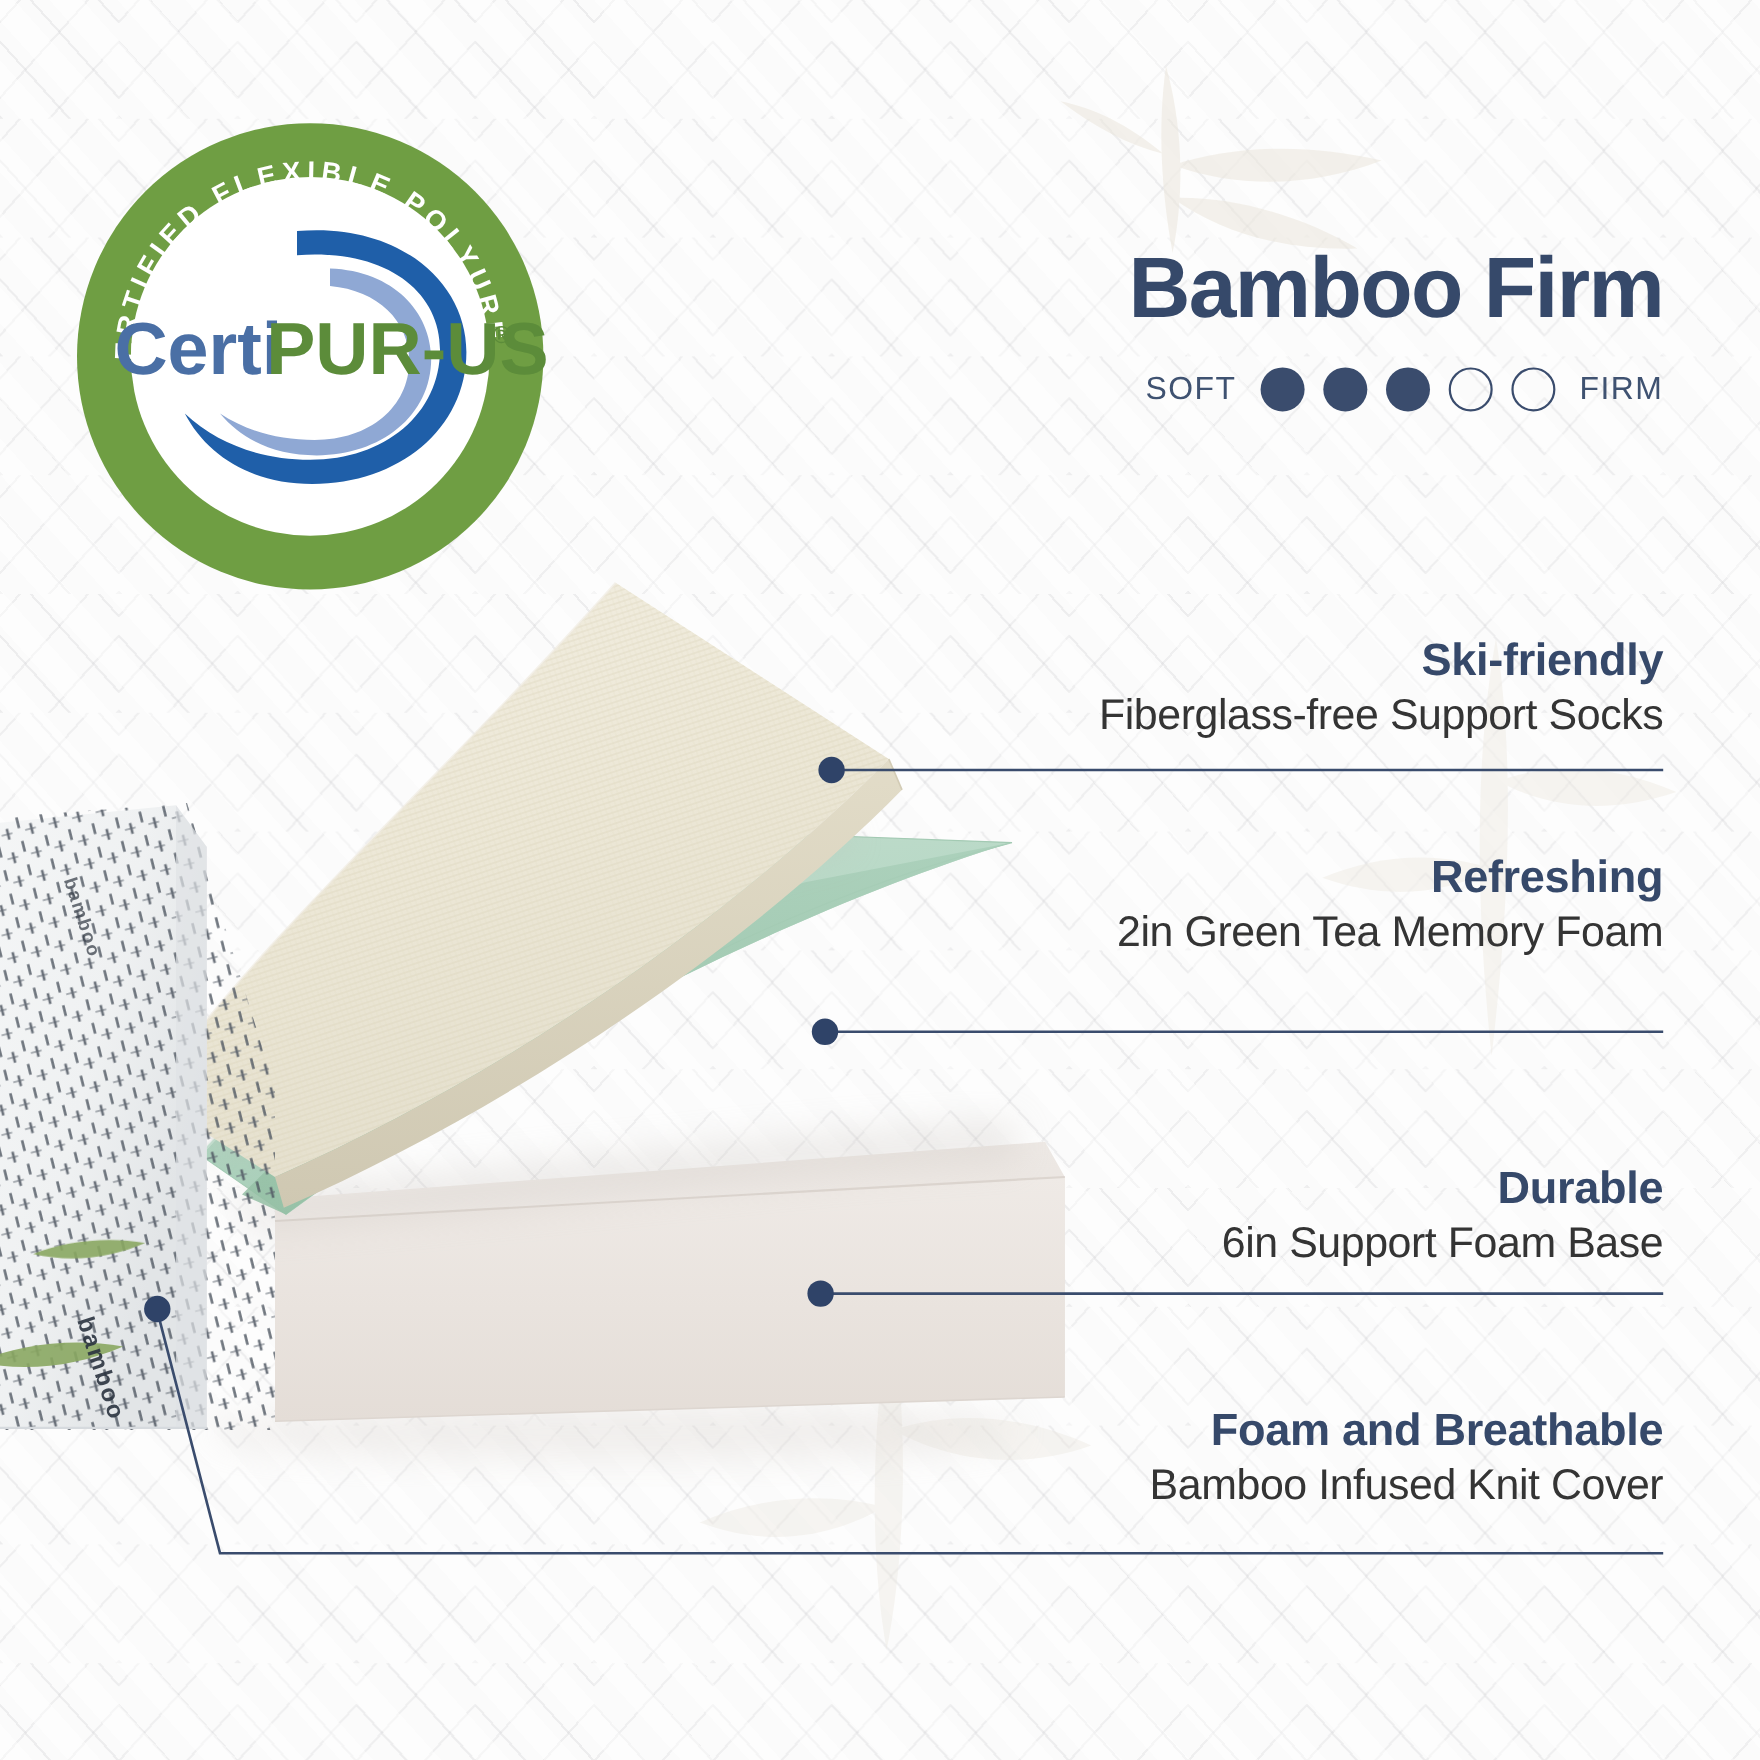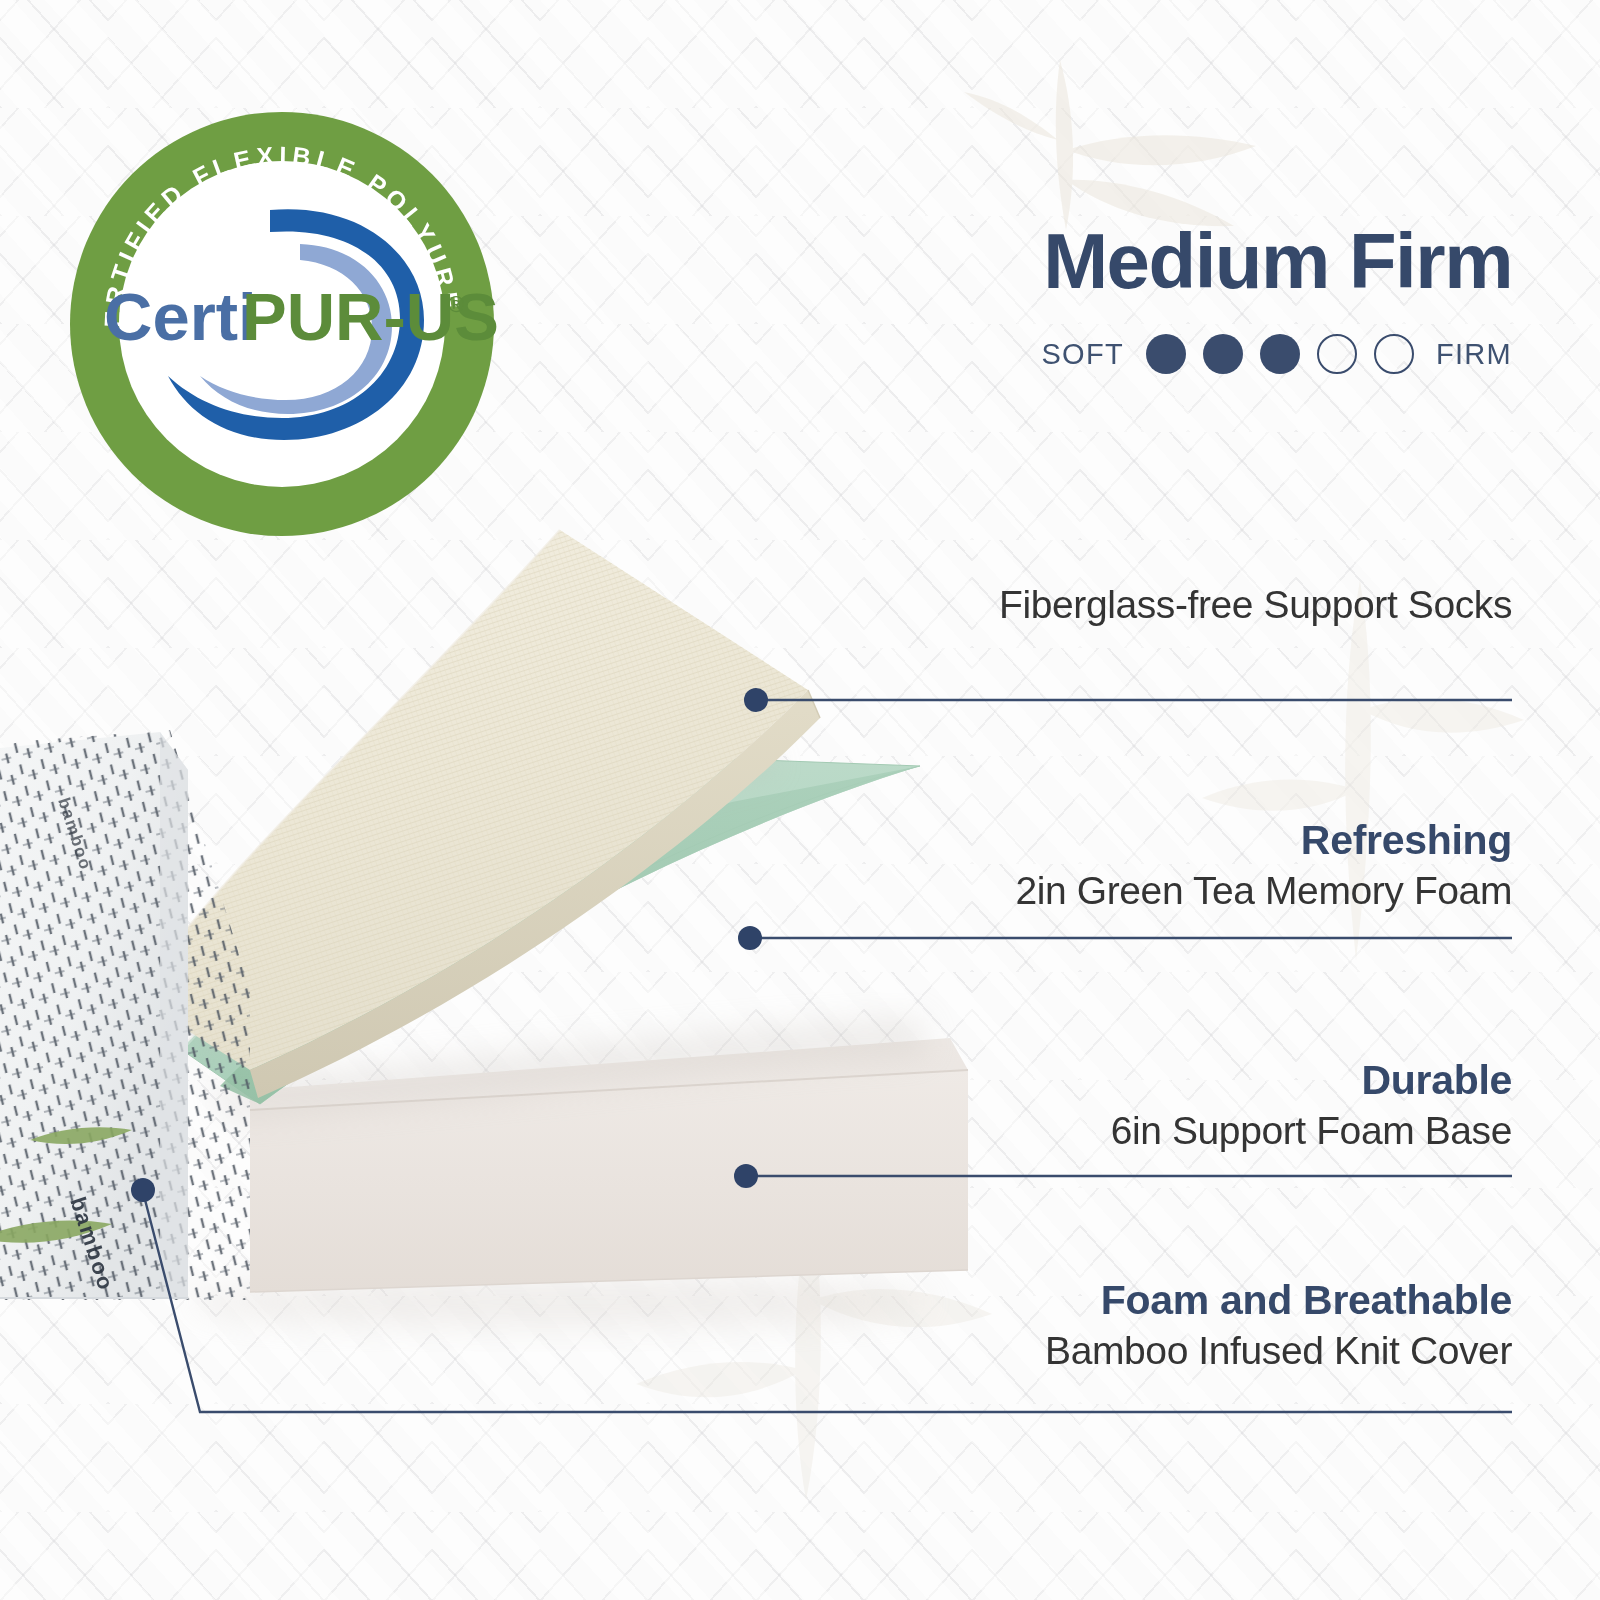--- a/index.html
+++ b/index.html
@@ -55,21 +55,21 @@
   .callout-title{
     font-size:41px;font-weight:bold;color:#36496a;line-height:1.12;
     letter-spacing:-.3px;white-space:nowrap;
   }
   .callout-sub{
     font-size:39px;color:#343434;line-height:1.2;margin-top:4px;
     letter-spacing:-.4px;white-space:nowrap;font-weight:400;
   }
 
   #callout-sock{top:578px;}
-  #callout-foam{top:818px;}
+  #callout-foam{top:775px;}
   #callout-base{top:1058px;}
   #callout-cover{top:1278px;}
 
   
   #leader-lines{position:absolute;inset:0;pointer-events:none;}
 </style>
 </head>
 <body>
 
 <div id="bg-pattern"></div>
@@ -130,21 +130,21 @@
                C274 296 310 266 310 224 C310 188 282 160 238 156 Z" fill="#8fa8d4"></path>
     </g>
 
     <text x="42" y="236" font-size="67" font-weight="bold" font-family="'Liberation Sans',sans-serif" fill="#4a6fa5">Certi</text>
     <text x="180" y="236" font-size="67" font-weight="bold" font-family="'Liberation Sans',sans-serif" fill="#5c8c3a">PUR-US</text>
     <text x="386" y="208" font-size="22" font-weight="bold" font-family="'Liberation Sans',sans-serif" fill="#5c8c3a">®</text>
   </svg>
 </div>
 
 <div id="header-block">
-  <div id="product-firmness-title">Medium Firm</div>
+  <div id="product-firmness-title">Bamboo Firm</div>
 
   <div id="firmness-scale">
     <span class="scale-end-label">SOFT</span>
     <span id="firmness-dots">
         <span class="firm-dot on" style="background: rgb(58, 76, 109);"></span>
         <span class="firm-dot on" style="background: rgb(58, 76, 109);"></span>
         <span class="firm-dot on" style="background: rgb(58, 76, 109);"></span>
         <span class="firm-dot off" style="border-color: rgb(58, 76, 109);"></span>
         <span class="firm-dot off" style="border-color: rgb(58, 76, 109);"></span>
       </span>
@@ -286,20 +286,21 @@
   </g>
   <g fill="#2f4368">
     <circle cx="756" cy="700" r="12"></circle>
     <circle cx="750" cy="938" r="12"></circle>
     <circle cx="746" cy="1176" r="12"></circle>
     <circle cx="143" cy="1190" r="12"></circle>
   </g>
 </svg>
 
 <div class="callout" id="callout-sock">
+  <div class="callout-title">Ski-friendly</div>
   <div class="callout-sub">Fiberglass-free Support Socks</div>
 </div>
 
 <div class="callout" id="callout-foam">
   <div class="callout-title">Refreshing</div>
   <div class="callout-sub">2in Green Tea Memory Foam</div>
 </div>
 
 <div class="callout" id="callout-base">
   <div class="callout-title">Durable</div>

